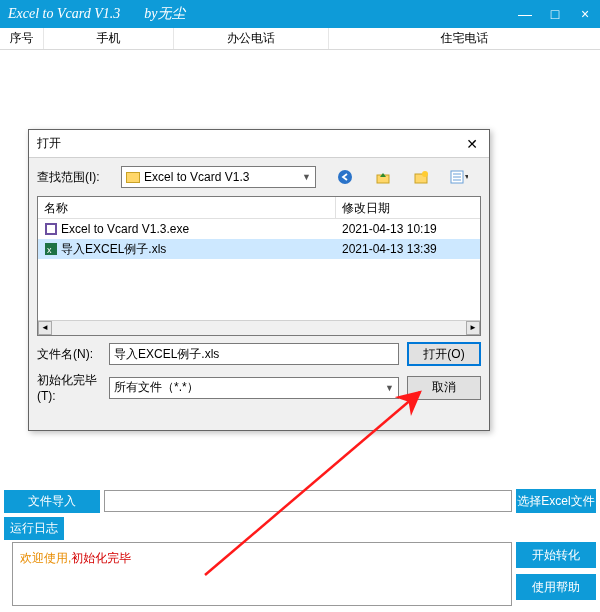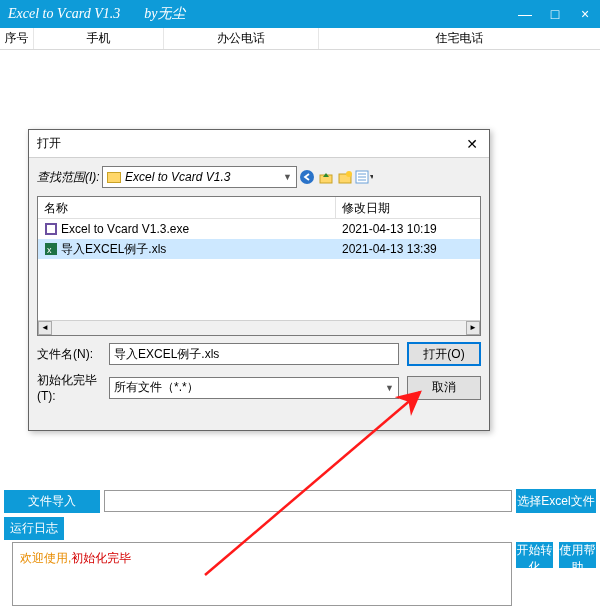--- a/index.html
+++ b/index.html
@@ -18,28 +18,28 @@
 .bottom { position: absolute; left: 0; right: 0; bottom: 4px; }
 .filein-row { display: flex; align-items: center; margin: 2px 4px 4px 4px; }
 .filein-label { background: #0e9bd8; color: #fff; padding: 3px 24px; font-size: 12px; }
 .filein-input { flex: 1; height: 22px; border: 1px solid #999; margin-left: 4px; background: #fff; }
 .select-btn { width: 80px; height: 24px; background: #0e9bd8; color: #fff; border: none; margin-left: 4px; font-size: 12px; cursor: pointer; }
 .runlog-label { background: #0e9bd8; color: #fff; padding: 3px 6px; font-size: 12px; display: inline-block; margin-left: 4px; }
 .log-row { display: flex; margin: 2px 4px; }
 .logbox { flex: 1; height: 64px; border: 1px solid #999; padding: 7px; font-size: 12px; margin-left: 8px; }
 .logbox .orange { color: #e88c00; }
 .logbox .red { color: #d40000; }
-.sidebtns { width: 80px; margin-left: 4px; display: flex; flex-direction: row; gap: 6px; }
+.sidebtns { width: 80px; margin-left: 4px; display: flex; flex-direction: column; gap: 6px; }
 .sidebtn { height: 26px; background: #0e9bd8; color: #fff; border: none; font-size: 12px; cursor: pointer; }
 
 .dialog { position: absolute; left: 28px; top: 129px; width: 462px; height: 302px; background: #f0f0f0; border: 1px solid #646464; box-shadow: 2px 2px 6px rgba(0,0,0,0.25); display: flex; flex-direction: column; }
 .dlg-title { height: 28px; background: #fff; border-bottom: 1px solid #d0d0d0; display: flex; align-items: center; padding: 0 8px; }
 .dlg-title .spacer { flex: 1; }
 .dlg-title .close { cursor: pointer; font-size: 14px; width: 18px; text-align: center; }
-.dlg-lookin { display: flex; align-items: center; padding: 8px; gap: 1px; font-style: italic; }
+.dlg-lookin { display: flex; align-items: center; padding: 8px; gap: 20px; }
 .dlg-lookin .lbl { width: 64px; }
 .dlg-lookin .combo { flex: 1; height: 22px; border: 1px solid #7a7a7a; background: #fff; display: flex; align-items: center; padding: 0 4px; max-width: 195px; }
 .dlg-lookin .folder-ico { width: 14px; height: 11px; background: #ffd76a; border: 1px solid #c9a227; margin-right: 4px; }
 .dlg-lookin .combo .arrow { margin-left: auto; font-size: 9px; color: #555; }
 .dlg-lookin .tb-ico { width: 18px; height: 18px; display: flex; align-items: center; justify-content: center; cursor: pointer; }
 .filelist { margin: 0 8px; border: 1px solid #7a7a7a; background: #fff; height: 140px; display: flex; flex-direction: column; }
 .fl-head { height: 22px; display: flex; background: #fff; border-bottom: 1px solid #e0e0e0; }
 .fl-head .c { padding: 3px 6px; border-right: 1px solid #e0e0e0; font-size: 12px; }
 .fl-body { flex: 1; overflow: hidden; }
 .fl-row { display: flex; height: 20px; align-items: center; }
@@ -65,21 +65,21 @@
 <div class="titlebar">
   <span class="title">Excel to Vcard V1.3</span>
   <span class="by">by无尘</span>
   <span class="spacer"></span>
   <span class="winbtn">—</span>
   <span class="winbtn">□</span>
   <span class="winbtn">×</span>
 </div>
 
 <div class="headers">
-  <div class="col" style="width:34px">序号</div>
+  <div class="col" style="width:44px">序号</div>
   <div class="col" style="width:130px">手机</div>
   <div class="col" style="width:155px">办公电话</div>
   <div class="col" style="flex:1;border-right:none">住宅电话</div>
 </div>
 
 <div class="maingrid" style="height:400px"></div>
 
 <div class="bottom">
   <div class="filein-row">
     <span class="filein-label">文件导入</span>

